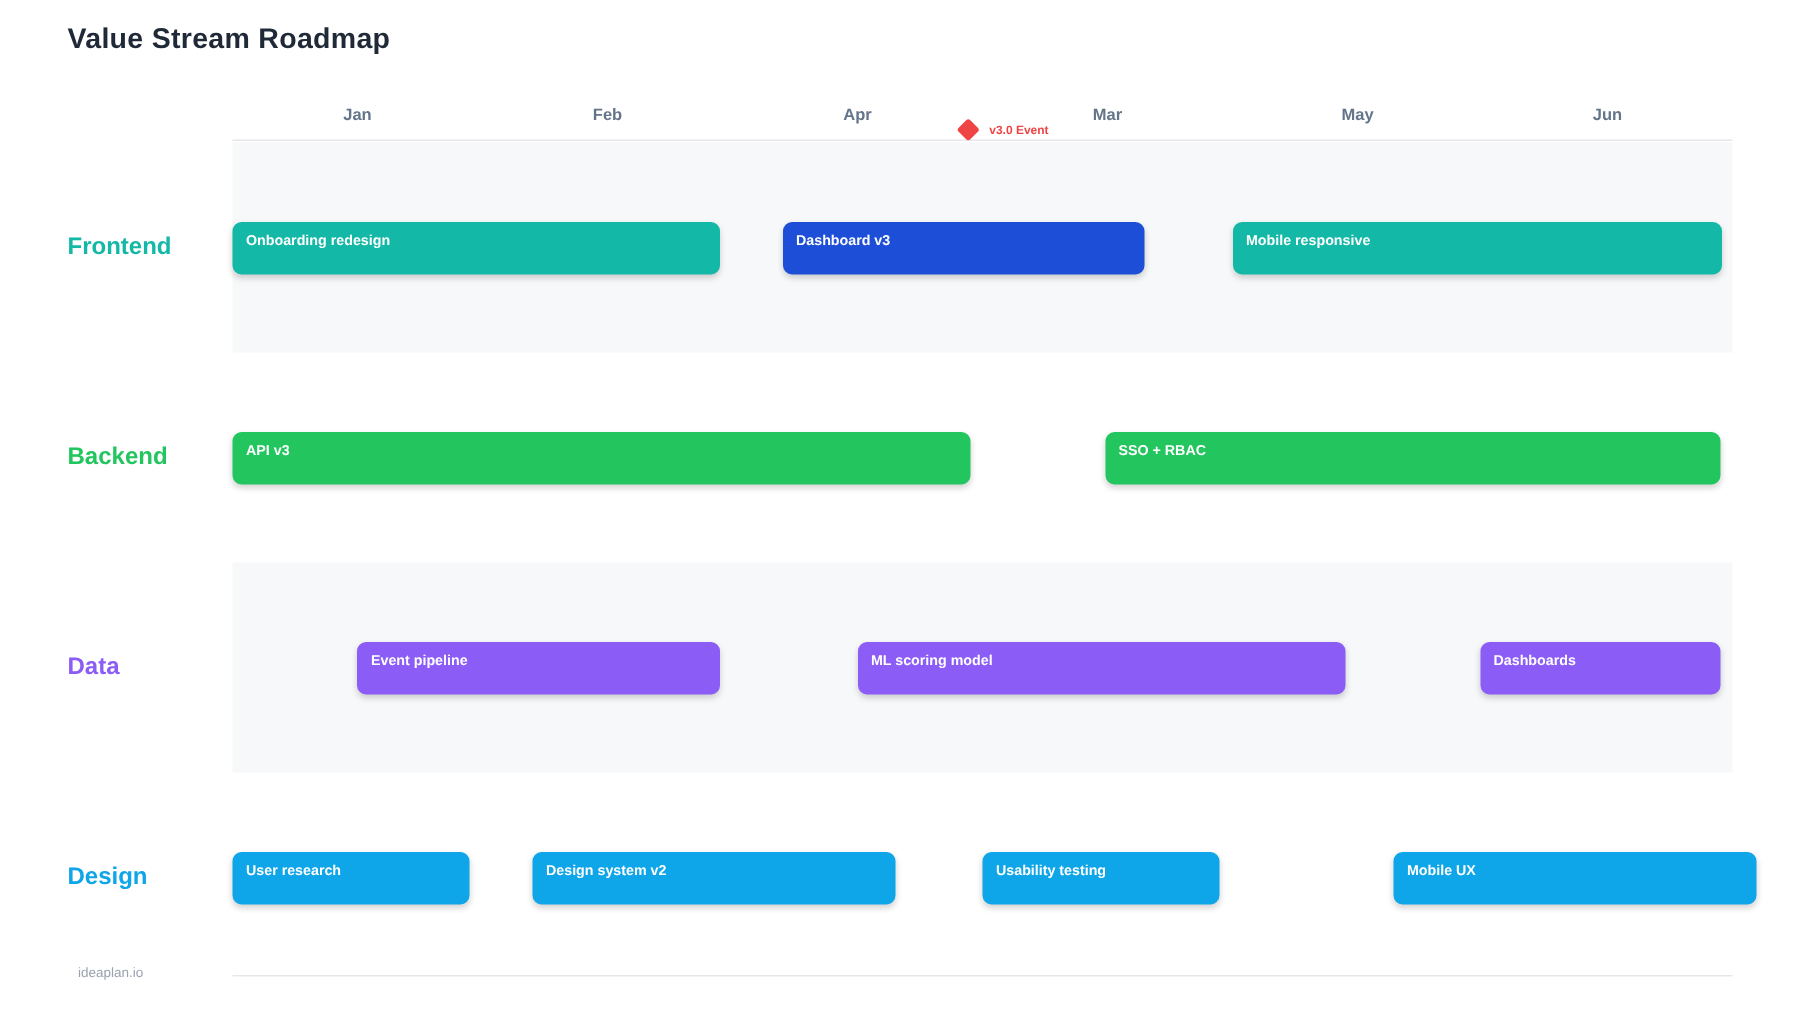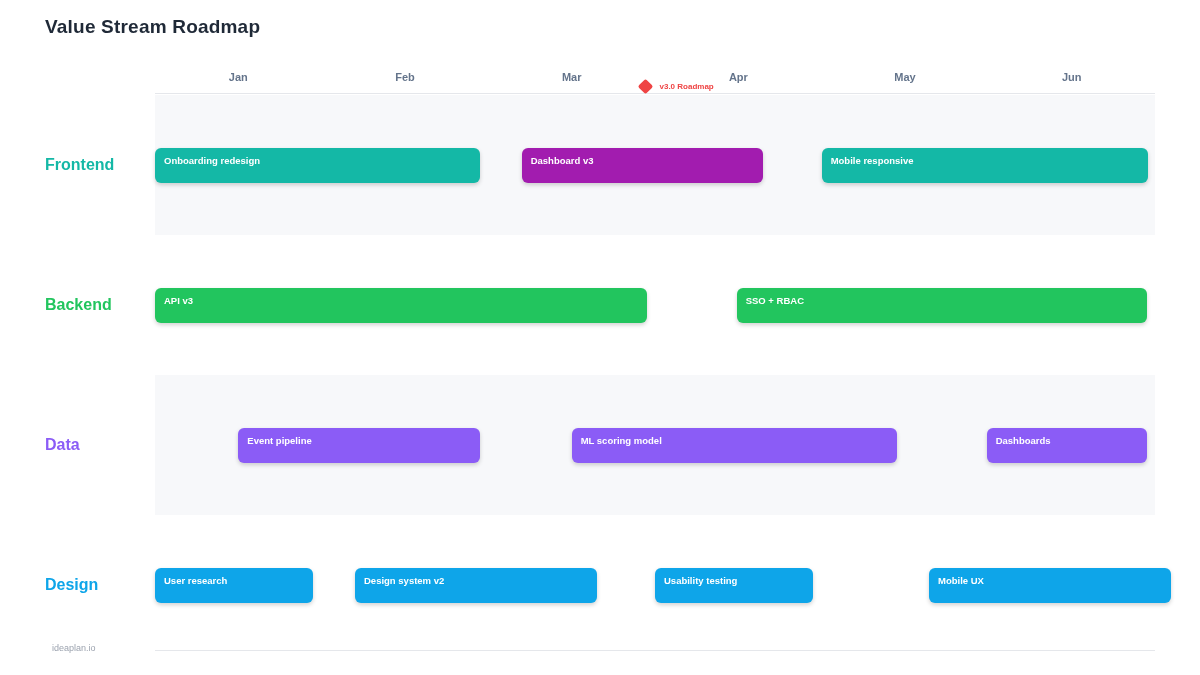--- a/index.html
+++ b/index.html
@@ -60,36 +60,36 @@
 </style>
 </head>
 <body>
 
 <div class="page-title">Value Stream Roadmap</div>
 
 <div class="timeline-header">
 
   <div class="month">Jan</div>
     <div class="month">Feb</div>
+    <div class="month">Apr</div>
     <div class="month">Mar</div>
-    <div class="month">Apr</div>
     <div class="month">May</div>
     <div class="month">Jun</div>
     <div class="milestone" id="milestone" style="left: 484.5px;">
     <span class="diamond" style="background: rgb(239, 68, 68);"></span>
-    <span class="milestone-label" style="color: rgb(239, 68, 68);">v3.0 Roadmap</span>
+    <span class="milestone-label" style="color: rgb(239, 68, 68);">v3.0 Event</span>
   </div>
 </div>
 
 <div class="lanes" id="lanes">
     <div class="lane-row">
       <div class="lane-label" style="color: rgb(20, 184, 166);">Frontend</div>
       <div class="lane-track striped">
         <div class="task-bar" style="background: rgb(20, 184, 166); left: 0%; width: 32.5%;"><span>Onboarding redesign</span></div>
-        <div class="task-bar" style="background: #a21caf; left: 36.6667%; width: 24.1667%;"><span>Dashboard v3</span></div>
+        <div class="task-bar" style="background: #1d4ed8; left: 36.6667%; width: 24.1667%;"><span>Dashboard v3</span></div>
         <div class="task-bar" style="background: rgb(20, 184, 166); left: 66.6667%; width: 32.6667%;"><span>Mobile responsive</span></div>
       </div>
     </div>
     <div class="lane-row">
       <div class="lane-label" style="color: rgb(34, 197, 94);">Backend</div>
       <div class="lane-track">
         <div class="task-bar" style="background: rgb(34, 197, 94); left: 0%; width: 49.1667%;"><span>API v3</span></div>
         <div class="task-bar" style="background: rgb(34, 197, 94); left: 58.1667%; width: 41%;"><span>SSO + RBAC</span></div>
       </div>
     </div>

